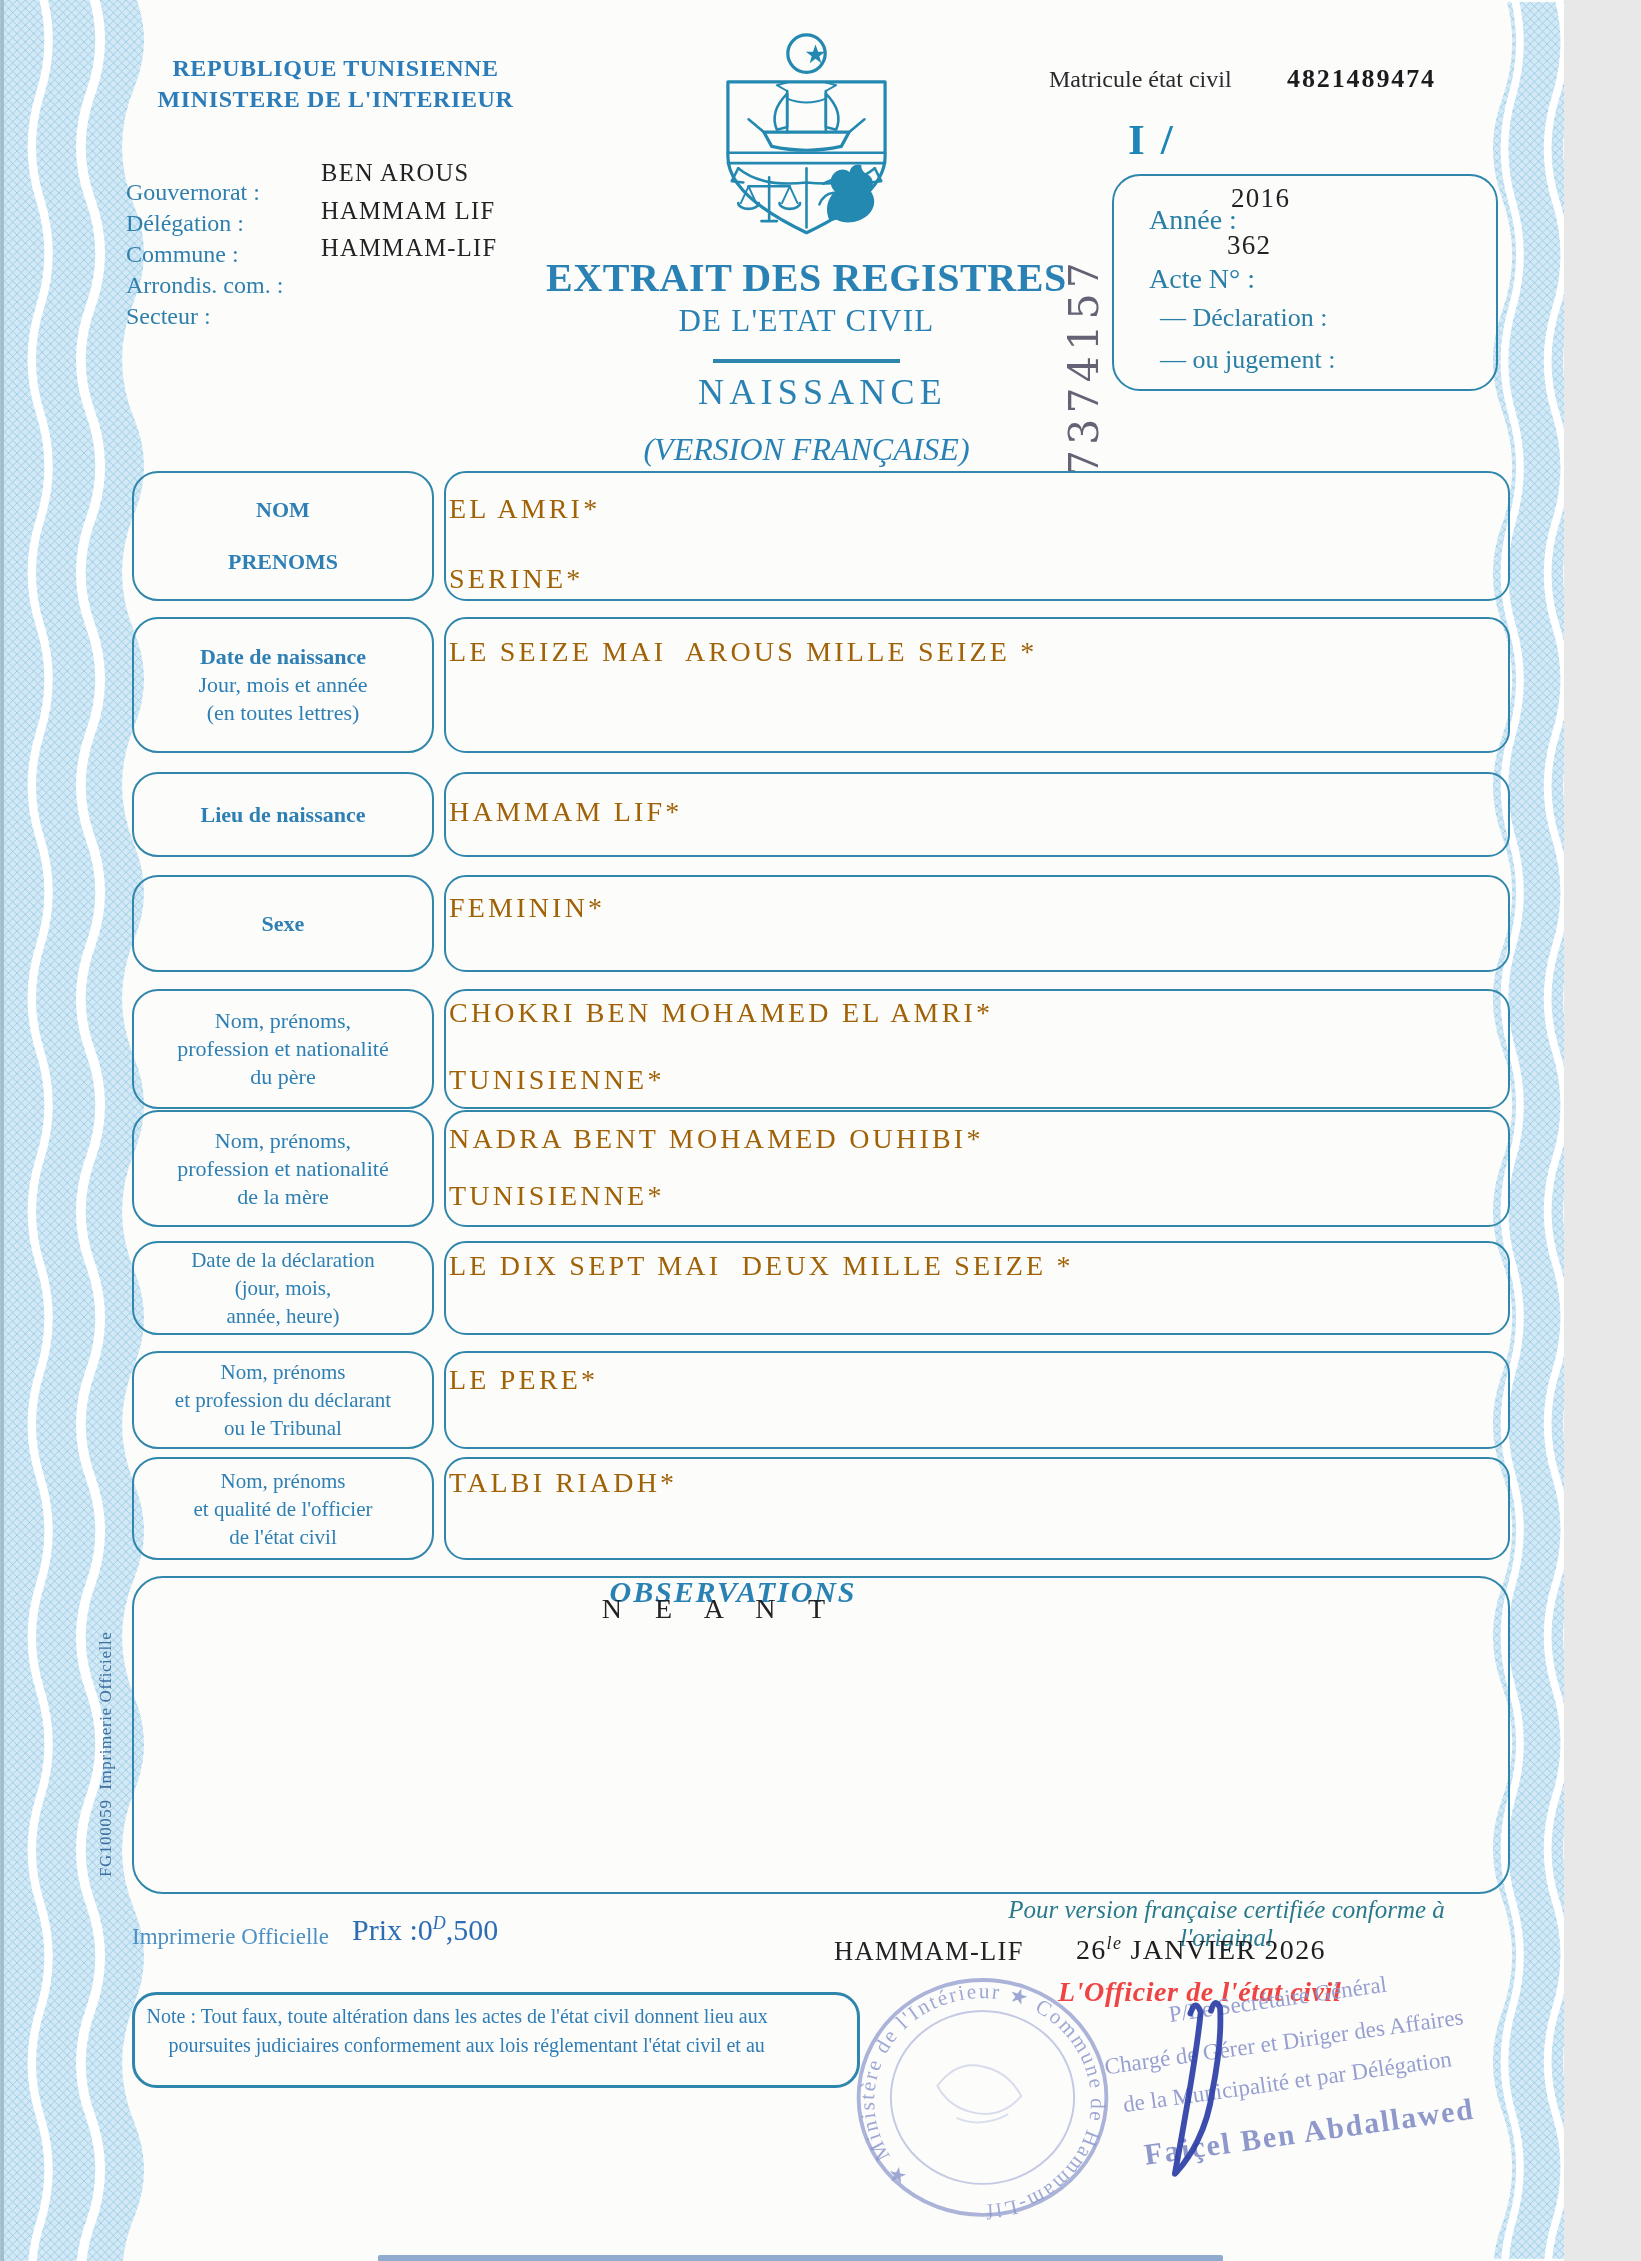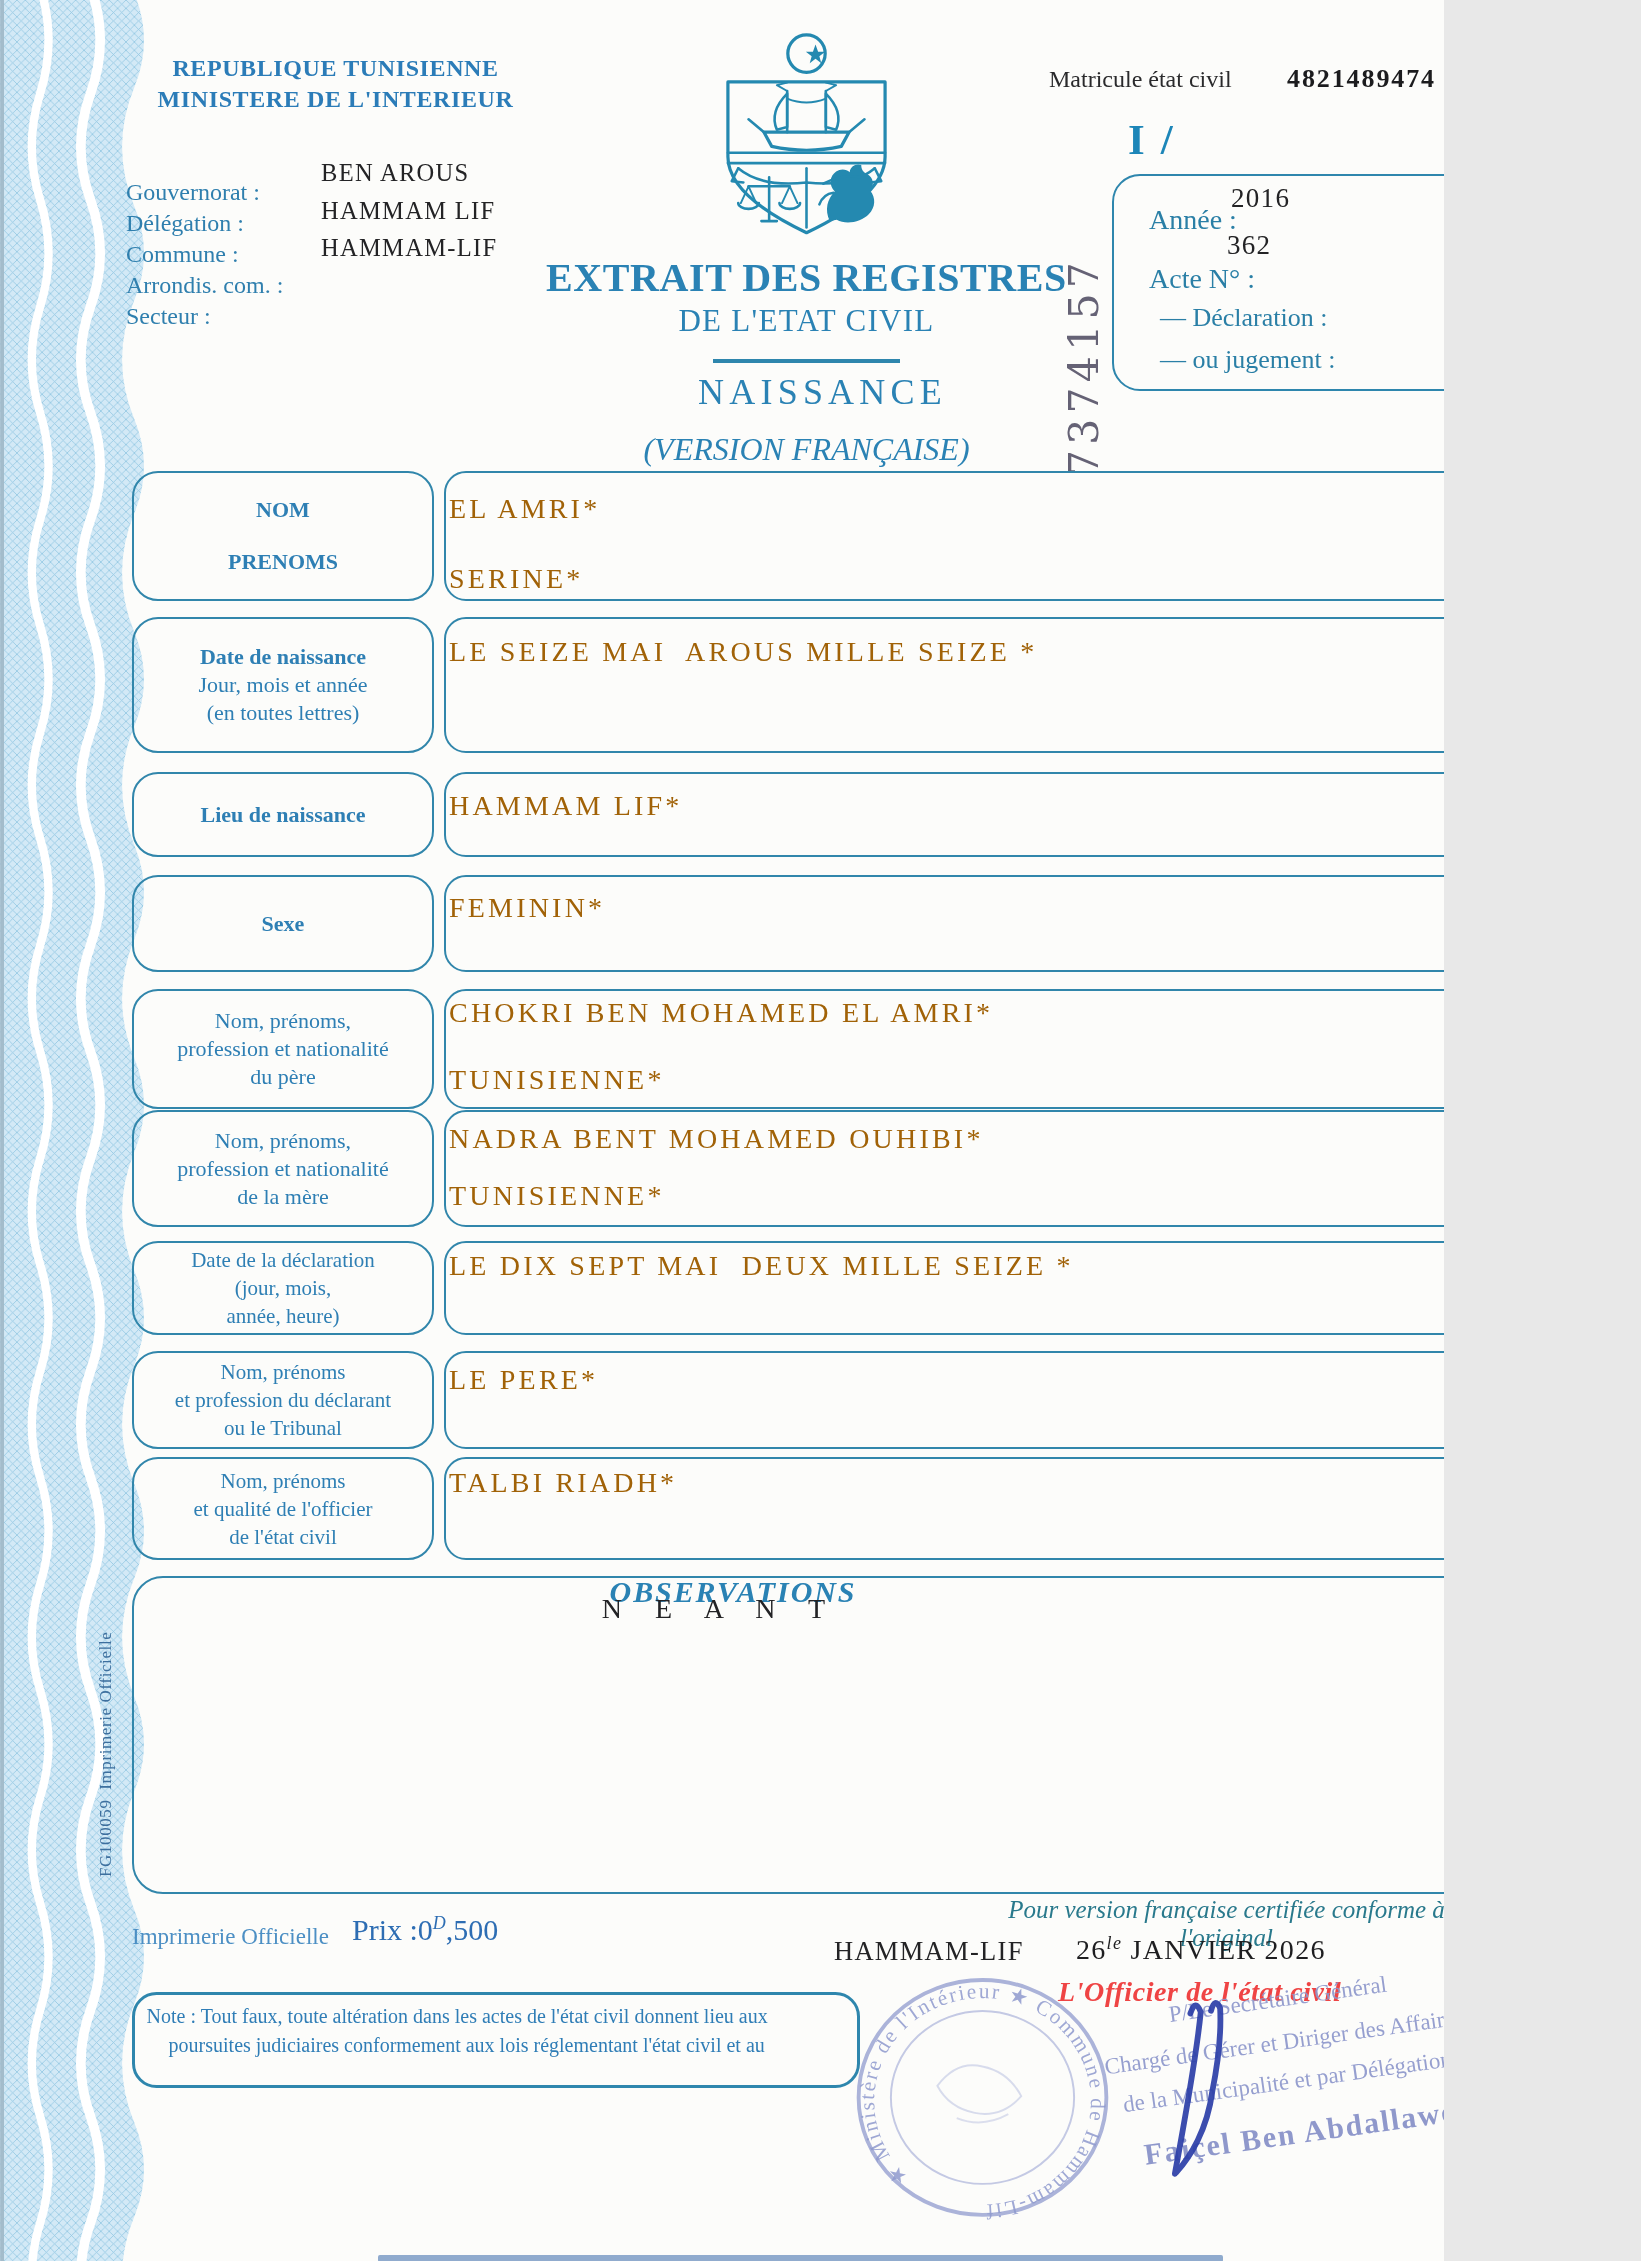--- a/index.html
+++ b/index.html
@@ -1,16 +1,16 @@
 <!DOCTYPE html>
 <html style="font-size:10.3px"><head>
 <meta charset="utf-8">
 <style>
   html,body{margin:0;padding:0;background:#e8e8e8;}
-  .page{position:relative;width:1444px;height:2261px;background:#fcfcfa;overflow:hidden;
+  .page{position:relative;width:1564px;height:2261px;background:#fcfcfa;overflow:hidden;
         font-family:"Liberation Serif",serif;color:#232325;}
   .abs{position:absolute;}
   
   .rep-title{left:155px;top:53px;width:361px;text-align:center;color:#2b7cb8;font-weight:bold;
              font-size:24px;line-height:31px;letter-spacing:0.6px;}
   .admin-label{left:126px;color:#2f7fae;font-size:24px;}
   .admin-value{left:321px;color:#232325;font-size:24.5px;letter-spacing:1.3px;white-space:pre;}
   .matricule-label{left:1049px;top:66px;font-size:24px;color:#2a2a2c;}
   .matricule-value{left:1287px;top:64px;font-size:26px;font-weight:bold;letter-spacing:1.9px;color:#1c1c1e;}
   
@@ -168,21 +168,21 @@
     </div>
     <div class="value-box"></div>
     <div class="val" style="top:19.4px">LE SEIZE MAI  AROUS MILLE SEIZE *</div>
   </div>
 
   <div class="row" style="top:772px;height:85px">
     <div class="label-box">
       <div class="b">Lieu de naissance</div>
     </div>
     <div class="value-box"></div>
-    <div class="val" style="top:18px">HAMMAM LIF*</div>
+    <div class="val" style="top:24px">HAMMAM LIF*</div>
   </div>
 
   <div class="row" style="top:875px;height:97px">
     <div class="label-box">
       <div class="b">Sexe</div>
     </div>
     <div class="value-box"></div>
     <div class="val" style="top:17px">FEMININ*</div>
   </div>
 

